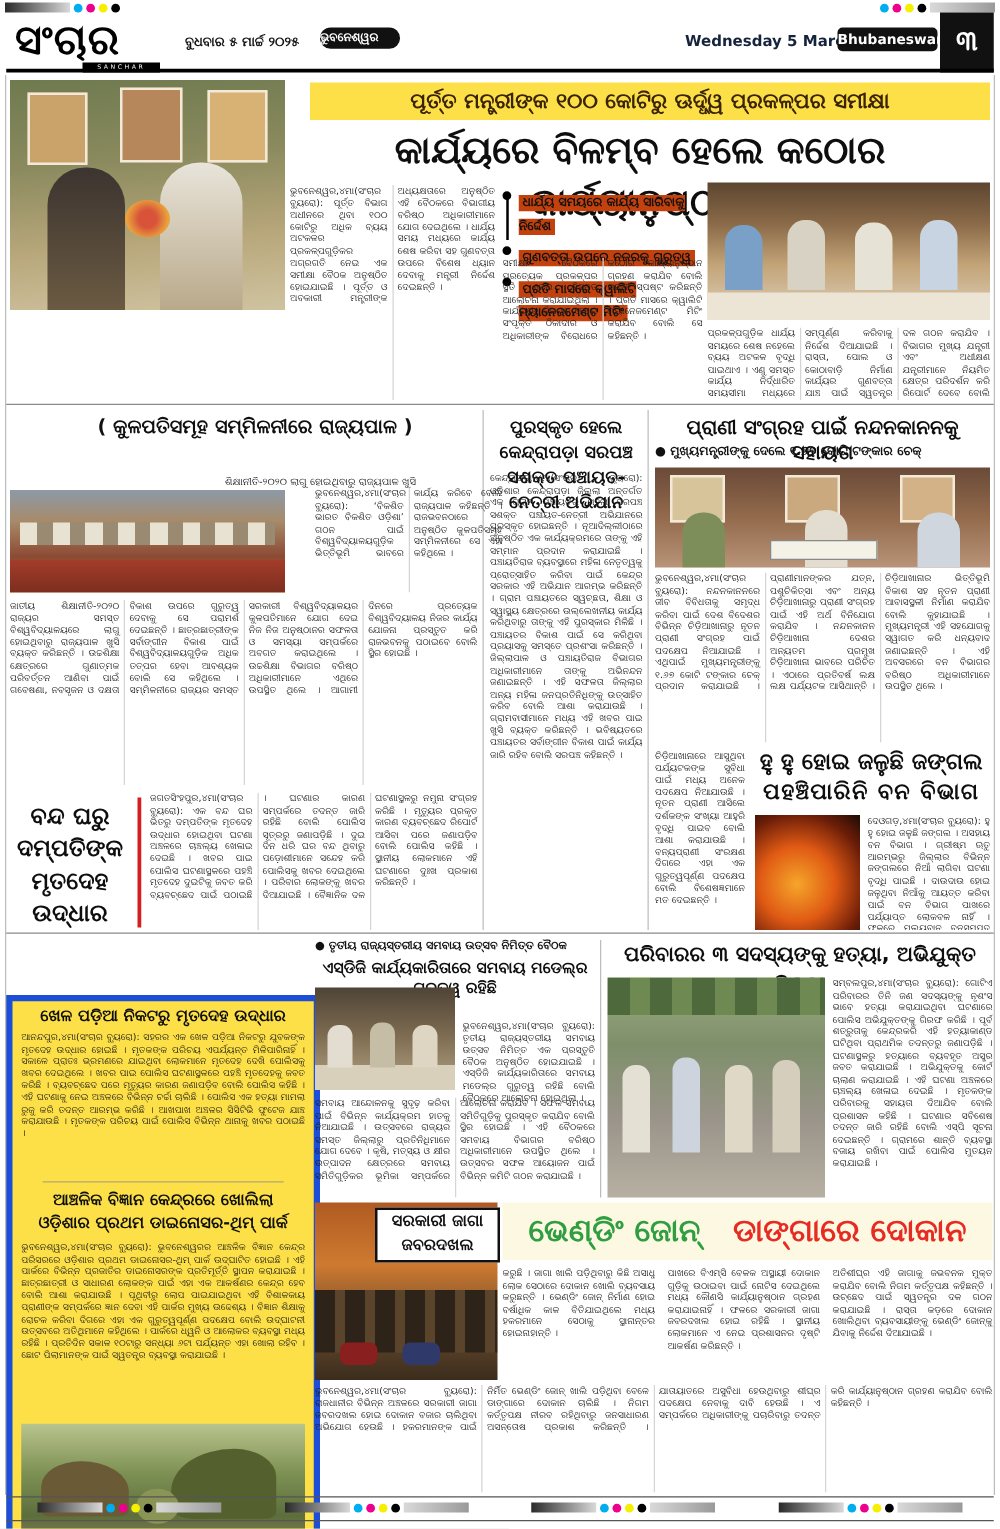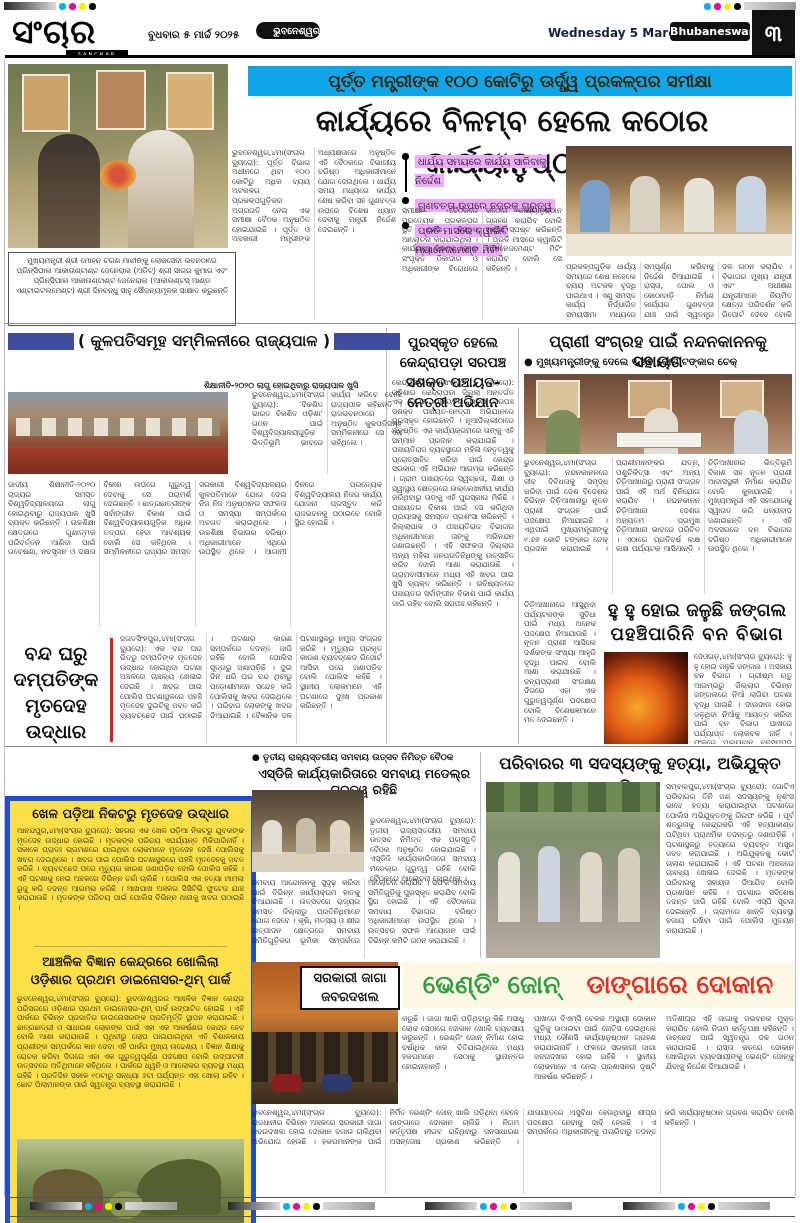--- a/index.html
+++ b/index.html
@@ -8,27 +8,27 @@
   .txt{font-size:7.5px;line-height:9.6px;text-align:justify;color:#1c1c1c;overflow:hidden;}
   .cols2{columns:2;column-gap:8px;column-rule:1px solid #d5d5d5;}
   .cols3{columns:3;column-gap:8px;column-rule:1px solid #d5d5d5;}
   .cols4{columns:4;column-gap:8px;column-rule:1px solid #d5d5d5;}
   .hl{font-weight:bold;color:#0e0e0e;text-align:center;}
   .rule-h{background:#8a8a8a;height:1px;}
   .rule-v{background:#bdbdbd;width:1px;}
   .ph{background:linear-gradient(160deg,#b1916a,#7c5c3d);position:absolute;overflow:hidden;}
   .ph-frame{position:absolute;border:2px solid #f2e9d8;background:#9a7b57;}
   .cap{font-size:8px;line-height:11px;text-align:center;color:#111;}
-  .kicker-orange{background:#0ea5e9;color:#3a2405;font-weight:bold;text-align:center;}
-  .pill{background:#111;color:#fff;border-radius:11px;text-align:right;font-weight:bold;}
+  .kicker-orange{background:#fde047;color:#3a2405;font-weight:bold;text-align:center;}
+  .pill{background:#111;color:#fff;border-radius:11px;text-align:left;font-weight:bold;}
   .ribbon{display:flex;align-items:center;justify-content:center;gap:4px;}
   .ribbon .bar{background:#3f4e9c;height:17px;width:70px;}
   .ribbon .ptxt{font-weight:bold;font-size:15.5px;color:#101010;white-space:nowrap;}
   .bullets li{list-style:none;margin:0 0 6px 0;position:relative;padding-left:13px;}
-  .bullets li span{background:#f0abfc;font-weight:normal;font-size:10px;padding:1px 3px;color:#111;}
+  .bullets li span{background:#c2410c;font-weight:bold;font-size:10px;padding:1px 3px;color:#111;}
   .bullets li::before{content:"";position:absolute;left:0;top:3px;width:7px;height:7px;border-radius:50%;background:#000;}
   .bullets{margin:0;padding:0;border-left:0;}
   .bullets-line{position:absolute;left:3px;top:6px;bottom:10px;width:2px;background:#000;}
   .regdots{display:flex;align-items:center;gap:3px;}
   .regdots i{width:7px;height:7px;border-radius:50%;display:block;}
   .regdots .grad{width:52px;height:8px;border-radius:0;background:linear-gradient(90deg,#2a2a2a,#d9d9d9);}
   .regdots .grad2{width:52px;height:8px;background:linear-gradient(90deg,#d9d9d9,#9a9a9a);}
   .c-c{background:#00aeef;} .c-m{background:#ec008c;} .c-y{background:#f7ef00;} .c-k{background:#000;}
 </style>
 </head>
@@ -66,21 +66,20 @@
   <div class="abs rule-v" style="left:795px;top:60px;height:1136px;"></div>
 
   <div class="ph" style="left:8px;top:64px;width:220px;height:184px;background:linear-gradient(175deg,#6f7a4f 0%,#8a8a5e 35%,#b9a87c 70%,#cfc3a0 100%);">
     <div class="ph-frame" style="left:14px;top:10px;width:44px;height:54px;background:#caa36a;"></div>
     <div class="ph-frame" style="left:88px;top:6px;width:46px;height:56px;background:#b5875a;"></div>
     <div class="ph-frame" style="left:158px;top:8px;width:44px;height:54px;background:#d8b274;"></div>
     <div class="abs" style="left:30px;top:70px;width:62px;height:114px;background:linear-gradient(#3c3430,#6b5a42);border-radius:30px 30px 0 0;"></div>
     <div class="abs" style="left:120px;top:66px;width:66px;height:118px;background:linear-gradient(#e8e4da,#b9a98a);border-radius:32px 32px 0 0;"></div>
     <div class="abs" style="left:92px;top:96px;width:36px;height:30px;background:radial-gradient(circle,#d8533a 30%,#e9a23c 70%);border-radius:50%;"></div>
   </div>
-  <div class="abs cap" style="left:8px;top:252px;width:218px;height:66px;border:1px solid #555;padding:3px 4px;font-size:7.5px;line-height:10px;overflow:hidden;">ମୁଖ୍ୟମନ୍ତ୍ରୀ ଶ୍ରୀ ମୋହନ ଚରଣ ମାଝୀଙ୍କୁ ଲୋକସେବା ଭବନଠାରେ ପ୍ରିନ୍ସିପାଲ ଆକାଉଣ୍ଟାଣ୍ଟ ଜେନେରାଲ (ଅଡିଟ୍) ଶ୍ରୀ ସାଗର କୁମାର ଏବଂ ପ୍ରିନ୍ସିପାଲ ଆକାଉଣ୍ଟାଣ୍ଟ ଜେନେରାଲ (ଆକାଉଣ୍ଟସ୍ ଆଣ୍ଡ ଏଣ୍ଟାଇଟଲମେଣ୍ଟ) ଶ୍ରୀ ଦିନବନ୍ଧୁ ସାହୁ ସୌଜନ୍ୟମୂଳକ ସାକ୍ଷାତ କରୁଛନ୍ତି</div>
 
   <div class="abs kicker-orange" style="left:248px;top:66px;width:544px;height:30px;font-size:17px;line-height:30px;">ପୂର୍ତ୍ତ ମନ୍ତ୍ରୀଙ୍କ ୧୦୦ କୋଟିରୁ ଊର୍ଦ୍ଧ୍ୱ ପ୍ରକଳ୍ପର ସମୀକ୍ଷା</div>
   <div class="abs hl" style="left:232px;top:100px;width:560px;height:42px;font-size:30px;line-height:42px;">କାର୍ଯ୍ୟରେ ବିଳମ୍ବ ହେଲେ କଠୋର କାର୍ଯ୍ୟାନୁଷ୍ଠାନ</div>
 
   <div class="abs txt cols2" style="left:232px;top:148px;width:164px;height:172px;">ଭୁବନେଶ୍ୱର,୪ମା(ସଂଚାର ବ୍ୟୁରୋ): ପୂର୍ତ୍ତ ବିଭାଗ ଅଧୀନରେ ଥିବା ୧୦୦ କୋଟିରୁ ଅଧିକ ବ୍ୟୟ ଅଟକଳର ପ୍ରକଳ୍ପଗୁଡ଼ିକର ଅଗ୍ରଗତି ନେଇ ଏକ ସମୀକ୍ଷା ବୈଠକ ଅନୁଷ୍ଠିତ ହୋଇଯାଇଛି । ପୂର୍ତ୍ତ ଓ ଅବକାରୀ ମନ୍ତ୍ରୀଙ୍କ ଅଧ୍ୟକ୍ଷତାରେ ଅନୁଷ୍ଠିତ ଏହି ବୈଠକରେ ବିଭାଗୀୟ ବରିଷ୍ଠ ଅଧିକାରୀମାନେ ଯୋଗ ଦେଇଥିଲେ । ଧାର୍ଯ୍ୟ ସମୟ ମଧ୍ୟରେ କାର୍ଯ୍ୟ ଶେଷ କରିବା ସହ ଗୁଣବତ୍ତା ଉପରେ ବିଶେଷ ଧ୍ୟାନ ଦେବାକୁ ମନ୍ତ୍ରୀ ନିର୍ଦ୍ଦେଶ ଦେଇଛନ୍ତି ।</div>
 
   <div class="abs" style="left:402px;top:150px;width:160px;height:52px;">
     <div class="bullets-line"></div>
     <ul class="bullets">
       <li><span>ଧାର୍ଯ୍ୟ ସମୟରେ କାର୍ଯ୍ୟ ସାରିବାକୁ ନିର୍ଦ୍ଦେଶ</span></li>
@@ -97,26 +96,26 @@
     <div class="abs" style="left:170px;top:30px;width:30px;height:56px;background:#c9d4e2;border-radius:14px 14px 0 0;"></div>
     <div class="abs" style="left:0;bottom:0;width:226px;height:22px;background:#ece5d6;"></div>
   </div>
   <div class="abs txt cols3" style="left:566px;top:262px;width:226px;height:58px;">ପ୍ରକଳ୍ପଗୁଡ଼ିକ ଧାର୍ଯ୍ୟ ସମୟରେ ଶେଷ ନହେଲେ ବ୍ୟୟ ଅଟକଳ ବୃଦ୍ଧି ପାଇଥାଏ । ଏଣୁ ସମସ୍ତ କାର୍ଯ୍ୟ ନିର୍ଦ୍ଧାରିତ ସମୟସୀମା ମଧ୍ୟରେ ସମ୍ପୂର୍ଣ୍ଣ କରିବାକୁ ନିର୍ଦ୍ଦେଶ ଦିଆଯାଇଛି । ରାସ୍ତା, ପୋଲ ଓ କୋଠାବାଡ଼ି ନିର୍ମାଣ କାର୍ଯ୍ୟର ଗୁଣବତ୍ତା ଯାଞ୍ଚ ପାଇଁ ସ୍ୱତନ୍ତ୍ର ଦଳ ଗଠନ କରାଯିବ । ବିଭାଗର ମୁଖ୍ୟ ଯନ୍ତ୍ରୀ ଏବଂ ଅଧୀକ୍ଷଣ ଯନ୍ତ୍ରୀମାନେ ନିୟମିତ କ୍ଷେତ୍ର ପରିଦର୍ଶନ କରି ରିପୋର୍ଟ ଦେବେ ବୋଲି ସ୍ଥିର ହୋଇଛି । ଏହି ବୈଠକରେ ଅତିରିକ୍ତ ସଚିବ ଓ ନିର୍ଦ୍ଦେଶକମାନେ ଉପସ୍ଥିତ ଥିଲେ ।</div>
 
   <div class="abs rule-h" style="left:5px;top:323px;width:790px;"></div>
 
   <div class="abs rule-v" style="left:386px;top:328px;height:416px;"></div>
   <div class="abs rule-v" style="left:518px;top:328px;height:416px;"></div>
 
-  <div class="abs ribbon" style="left:8px;top:331px;width:392px;height:20px;">
+  <div class="abs ribbon" style="left:8px;top:331px;width:392px;height:20px;flex-direction:column;">
     <span class="bar"></span>
     <span class="ptxt">( <span>କୁଳପତିସମୂହ ସମ୍ମିଳନୀରେ ରାଜ୍ୟପାଳ</span> )</span>
     <span class="bar"></span>
   </div>
-  <div class="abs" style="left:180px;top:381px;width:202px;font-size:8px;font-weight:bold;text-align:center;color:#222;">ଶିକ୍ଷାନୀତି-୨୦୨୦ ଲାଗୁ ହୋଇଥିବାରୁ ରାଜ୍ୟପାଳ ଖୁସି</div>
+  <div class="abs" style="left:180px;top:381px;width:202px;font-size:8px;font-weight:normal;text-align:left;color:#222;">ଶିକ୍ଷାନୀତି-୨୦୨୦ ଲାଗୁ ହୋଇଥିବାରୁ ରାଜ୍ୟପାଳ ଖୁସି</div>
 
   <div class="ph" style="left:8px;top:392px;width:220px;height:82px;background:linear-gradient(180deg,#8c9aa8 0%,#a78b6a 30%,#8c4a33 65%,#b2713f 100%);">
     <div class="abs" style="left:8px;top:26px;width:204px;height:18px;background:repeating-linear-gradient(90deg,#e8e2d2 0 14px,#9a8a72 14px 26px);"></div>
     <div class="abs" style="left:0;bottom:0;width:220px;height:26px;background:linear-gradient(#a33c2a,#7d2e1f);"></div>
   </div>
   <div class="abs txt cols2" style="left:232px;top:390px;width:150px;height:84px;margin-left:20px;">ଭୁବନେଶ୍ୱର,୪ମା(ସଂଚାର ବ୍ୟୁରୋ): ‘ବିକଶିତ ଭାରତ ବିକଶିତ ଓଡ଼ିଶା’ ଗଠନ ପାଇଁ ବିଶ୍ୱବିଦ୍ୟାଳୟଗୁଡ଼ିକ ଭିତ୍ତିଭୂମି ଭାବରେ କାର୍ଯ୍ୟ କରିବେ ବୋଲି ରାଜ୍ୟପାଳ କହିଛନ୍ତି । ରାଜଭବନଠାରେ ଅନୁଷ୍ଠିତ କୁଳପତିସମୂହ ସମ୍ମିଳନୀରେ ସେ ଏହା କହିଥିଲେ ।</div>
   <div class="abs txt cols4" style="left:8px;top:480px;width:374px;height:148px;">ଜାତୀୟ ଶିକ୍ଷାନୀତି-୨୦୨୦ ରାଜ୍ୟର ସମସ୍ତ ବିଶ୍ୱବିଦ୍ୟାଳୟରେ ଲାଗୁ ହୋଇଥିବାରୁ ରାଜ୍ୟପାଳ ଖୁସି ବ୍ୟକ୍ତ କରିଛନ୍ତି । ଉଚ୍ଚଶିକ୍ଷା କ୍ଷେତ୍ରରେ ଗୁଣାତ୍ମକ ପରିବର୍ତ୍ତନ ଆଣିବା ପାଇଁ ଗବେଷଣା, ନବସୃଜନ ଓ ଦକ୍ଷତା ବିକାଶ ଉପରେ ଗୁରୁତ୍ୱ ଦେବାକୁ ସେ ପରାମର୍ଶ ଦେଇଛନ୍ତି । ଛାତ୍ରଛାତ୍ରୀଙ୍କ ସର୍ବାଙ୍ଗୀନ ବିକାଶ ପାଇଁ ବିଶ୍ୱବିଦ୍ୟାଳୟଗୁଡ଼ିକ ଅଧିକ ତତ୍ପର ହେବା ଆବଶ୍ୟକ ବୋଲି ସେ କହିଥିଲେ । ସମ୍ମିଳନୀରେ ରାଜ୍ୟର ସମସ୍ତ ସରକାରୀ ବିଶ୍ୱବିଦ୍ୟାଳୟର କୁଳପତିମାନେ ଯୋଗ ଦେଇ ନିଜ ନିଜ ଅନୁଷ୍ଠାନର ସଫଳତା ଓ ସମସ୍ୟା ସମ୍ପର୍କରେ ଅବଗତ କରାଇଥିଲେ । ଉଚ୍ଚଶିକ୍ଷା ବିଭାଗର ବରିଷ୍ଠ ଅଧିକାରୀମାନେ ଏଥିରେ ଉପସ୍ଥିତ ଥିଲେ । ଆଗାମୀ ଦିନରେ ପ୍ରତ୍ୟେକ ବିଶ୍ୱବିଦ୍ୟାଳୟ ନିଜର କାର୍ଯ୍ୟ ଯୋଜନା ପ୍ରସ୍ତୁତ କରି ରାଜଭବନକୁ ପଠାଇବେ ବୋଲି ସ୍ଥିର ହୋଇଛି ।</div>
 
   <div class="abs hl" style="left:8px;top:640px;width:96px;font-size:19px;line-height:26px;">ବନ୍ଦ ଘରୁ ଦମ୍ପତିଙ୍କ ମୃତଦେହ ଉଦ୍ଧାର</div>
   <div class="abs" style="left:110px;top:638px;width:3px;height:104px;background:#d31f1f;"></div>

